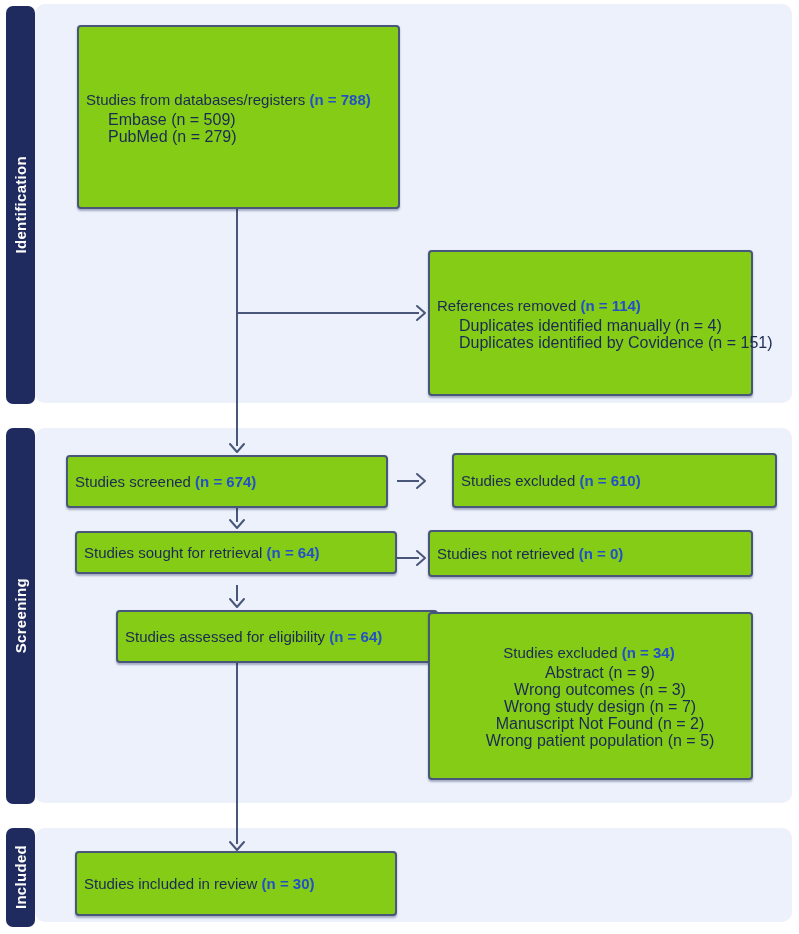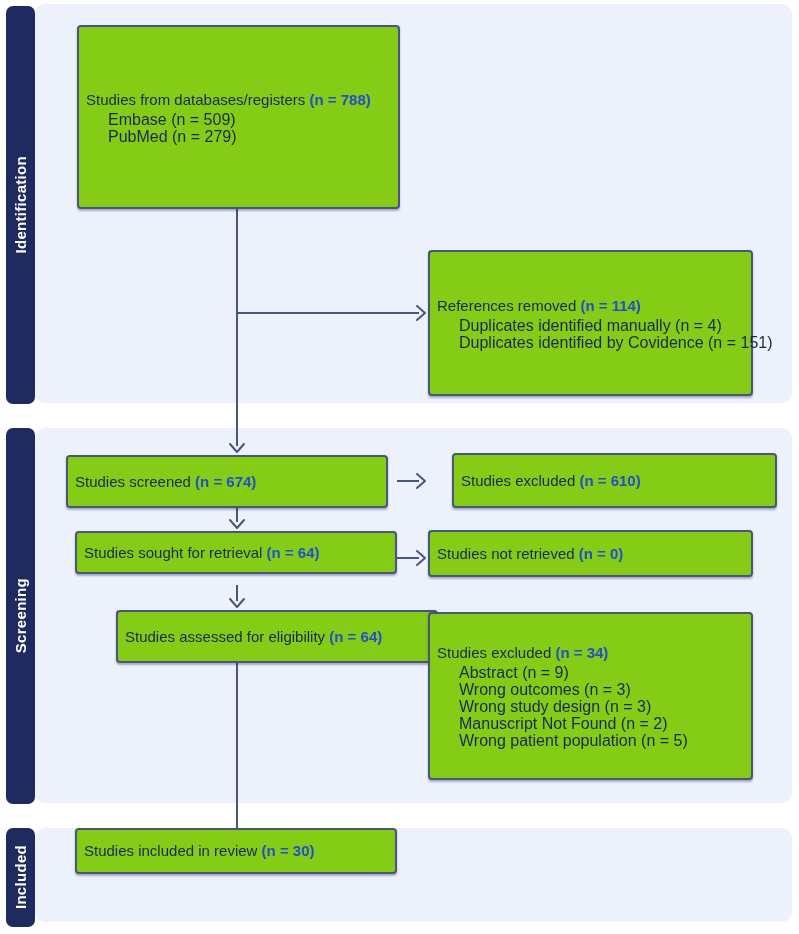--- a/index.html
+++ b/index.html
@@ -165,26 +165,26 @@
   </div>
 
   <div class="box" style="left:428px; top:530px; width:325px; height:47px;">
     <div class="box-title"><span>Studies not retrieved</span> <span class="count">(n = 0)</span></div>
   </div>
 
   <div class="box" style="left:75px; top:610px; width:322px; height:53px;margin-left:41px;">
     <div class="box-title"><span>Studies assessed for eligibility</span> <span class="count">(n = 64)</span></div>
   </div>
 
-  <div class="box" style="left:428px; top:612px; width:325px; height:168px;">
+  <div class="box" style="left:428px; top:612px; width:325px; height:168px;text-align:center;">
     <div class="box-title"><span>Studies excluded</span> <span class="count">(n = 34)</span></div>
     <div class="box-sub first">Abstract (n = 9)</div>
     <div class="box-sub">Wrong outcomes (n = 3)</div>
-    <div class="box-sub">Wrong study design (n = 3)</div>
+    <div class="box-sub">Wrong study design (n = 7)</div>
     <div class="box-sub">Manuscript Not Found (n = 2)</div>
     <div class="box-sub">Wrong patient population (n = 5)</div>
   </div>
 
-  <div class="box" style="left:75px; top:828px; width:322px; height:46px;">
+  <div class="box" style="left:75px; top:851px; width:322px; height:65px;">
     <div class="box-title"><span>Studies included in review</span> <span class="count">(n = 30)</span></div>
   </div>
 
 </div>
 
 </body></html>

